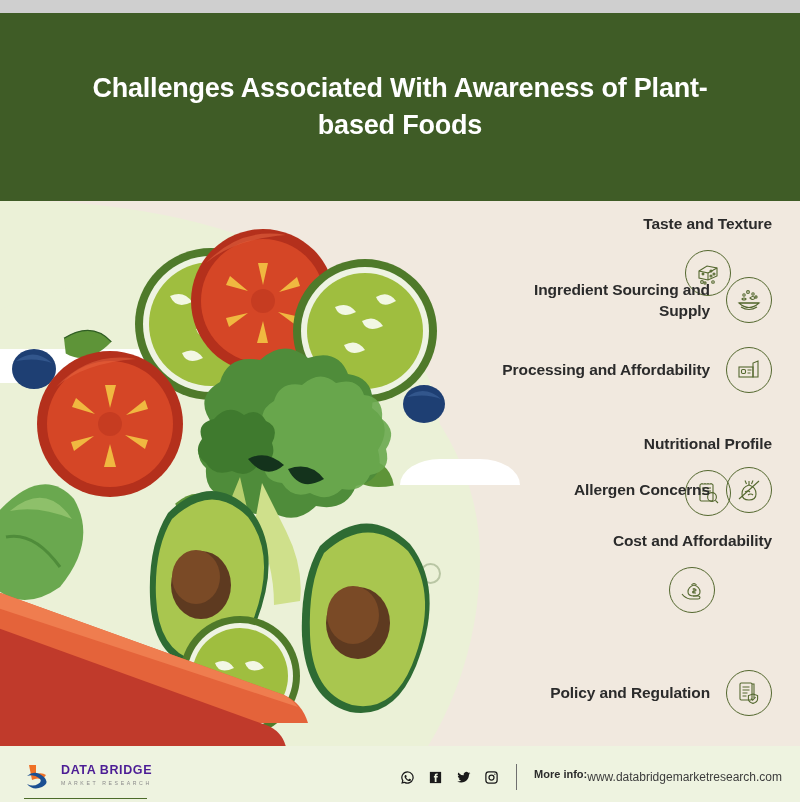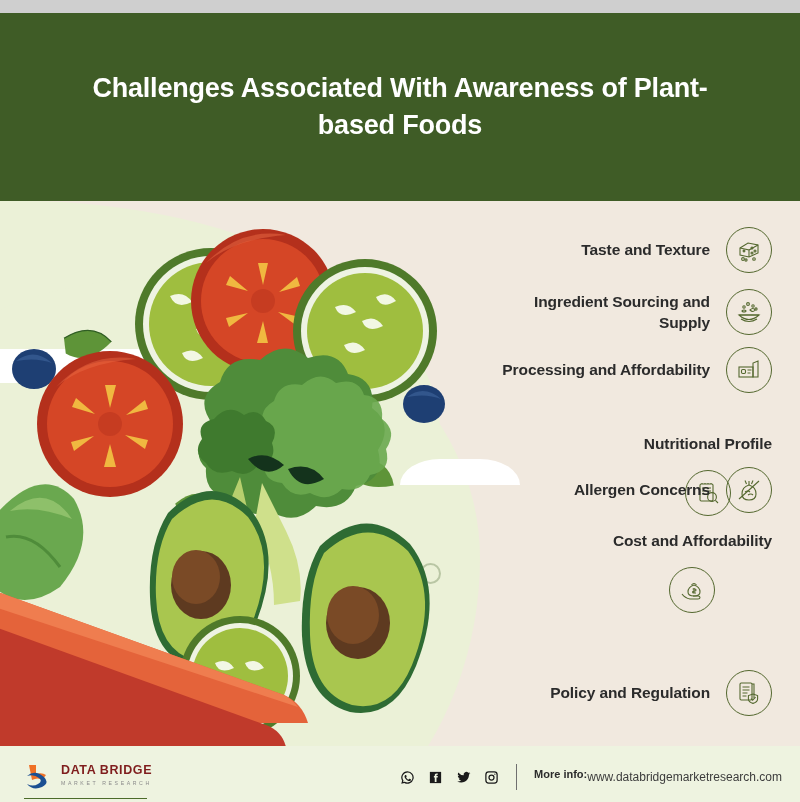--- a/index.html
+++ b/index.html
@@ -123,21 +123,21 @@
     width: 800px; height: 69px;
     background: #eef3e0;
     display: flex; align-items: center;
   }
   .logo-wrap {
     position: absolute; left: 24px; top: 14px;
     display: flex; align-items: center; gap: 7px;
   }
   .logo-text { display: flex; flex-direction: column; justify-content: center; }
   .logo-name {
-    font-size: 12.5px; font-weight: bold; color: #7f1d1d;
+    font-size: 12.5px; font-weight: bold; color: #4c1d95;
     letter-spacing: 0.6px; line-height: 1.1;
   }
   .logo-sub {
     font-size: 5.2px; color: #8a8a8a; letter-spacing: 2.6px;
     line-height: 1.2; margin-top: 2px;
   }
   .logo-rule {
     position: absolute; left: 24px; top: 52px;
     width: 123px; height: 1px; background: #4c6b2a;
   }
@@ -287,39 +287,39 @@
 
       <g>
         <path d="M-60 370 L284 494 q18 8 24 28 L-60 522 Z" fill="#e4633a"></path>
         <path d="M-60 406 L266 524 q16 6 20 22 q-8 18 -36 18 L-60 564 Z" fill="#c03a2b"></path>
         <path d="M-60 370 L284 494 q8 4 14 12 L-60 388 Z" fill="#ef7d4f"></path>
       </g>
     </svg>
 
     <div class="list">
 
-      <div class="list-item" style="top:26px;">
+      <div class="list-item" style="top:12px;flex-direction:column;">
         <div class="item-label">Taste and Texture</div>
         <div class="icon-circle">
           <svg width="28" height="28" viewBox="0 0 28 28" fill="none" stroke="#54682f" stroke-width="1.1">
             <path d="M5 12 L13 7 L23 9 L23 17 L14 21 L5 19 Z"></path>
             <path d="M5 12 L14 14 L14 21"></path>
             <path d="M14 14 L23 9"></path>
             <circle cx="17" cy="12" r="1"></circle>
               <circle cx="20" cy="15" r="1"></circle>
             <circle cx="17" cy="17" r="1"></circle>
               <circle cx="9" cy="15" r="0.9"></circle>
             <circle cx="8" cy="23" r="1.4"></circle>
               <circle cx="11" cy="24" r="1.1"></circle>
             <circle cx="19" cy="23" r="1.3"></circle>
           </svg>
         </div>
       </div>
 
-      <div class="list-item" style="top:88px;">
+      <div class="list-item" style="top:76px;">
         <div class="item-label">Ingredient Sourcing and Supply</div>
         <div class="icon-circle">
           <svg width="28" height="28" viewBox="0 0 28 28" fill="none" stroke="#54682f" stroke-width="1.1">
             <path d="M4 17 q10 9 20 0 Z"></path>
             <path d="M4 17 h20"></path>
             <path d="M6 21 q8 5 16 0"></path>
             <circle cx="9" cy="9" r="1.2"></circle>
               <circle cx="13" cy="6" r="1.4"></circle>
             <circle cx="18" cy="8" r="1.2"></circle>
               <circle cx="21" cy="11" r="1.1"></circle>

